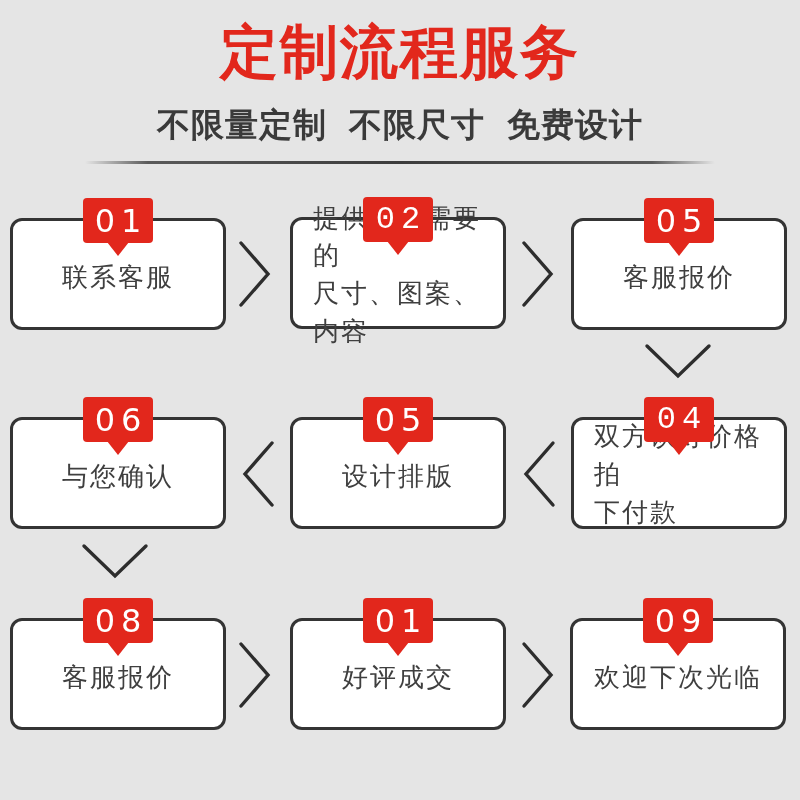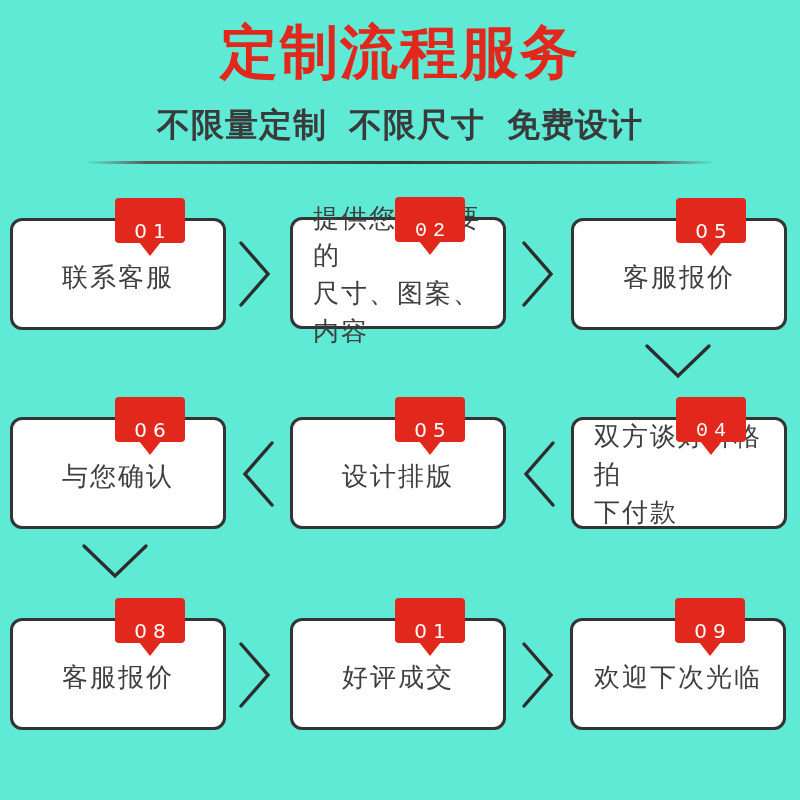--- a/index.html
+++ b/index.html
@@ -1,18 +1,18 @@
 <!DOCTYPE html>
 <html style="--accent: #e2271c;"><head>
 <meta charset="utf-8">
 <style>
   * { margin:0; padding:0; box-sizing:border-box; }
   html,body { background:#ffffff; }
   .stage {
-    position:relative; width:800px; height:800px; background:#5eead4;
+    position:relative; width:800px; height:800px; background:#e5e5e5;
     font-family:"DejaVu Sans","Liberation Sans",sans-serif; overflow:hidden;
   }
   
   .title {
     position:absolute; top:16px; left:0; width:100%;
     text-align:center; font-size:58px; font-weight:900;
     color:var(--accent,#e2271c); letter-spacing:2px; line-height:1.25;
   }
   .subtitle {
     position:absolute; top:103px; left:0; width:100%;
@@ -43,24 +43,23 @@
   .pos-4 { left:571px; top:417px; }
   .pos-5 { left:290px; top:417px; }
   .pos-6 { left:10px;  top:417px; }
   .pos-7 { left:10px;  top:618px; }
   .pos-8 { left:290px; top:618px; }
   .pos-9 { left:570px; top:618px; }
   
   .tab {
     position:absolute; top:-23px; left:50%; transform:translateX(-50%);
     width:70px; height:45px; background:var(--accent,#e2271c); border-radius:4px;
-    display:flex; align-items:flex-end; justify-content:center;
-    color:#ffffff; font-size:20px; font-weight:500; letter-spacing:6px;
+    display:flex; align-items:center; justify-content:center;
+    color:#ffffff; font-size:32px; font-weight:500; letter-spacing:6px;
     z-index:2;
-    margin-left:32px;
   }
   .tab .num { margin-right:-6px; }
   .tab::after {
     content:""; position:absolute; top:100%; left:50%; transform:translateX(-50%);
     width:0; height:0; margin-top:-1px;
     border-left:11px solid transparent; border-right:11px solid transparent;
     border-top:14px solid var(--accent,#e2271c);
   }
   
   .chev { position:absolute; }

